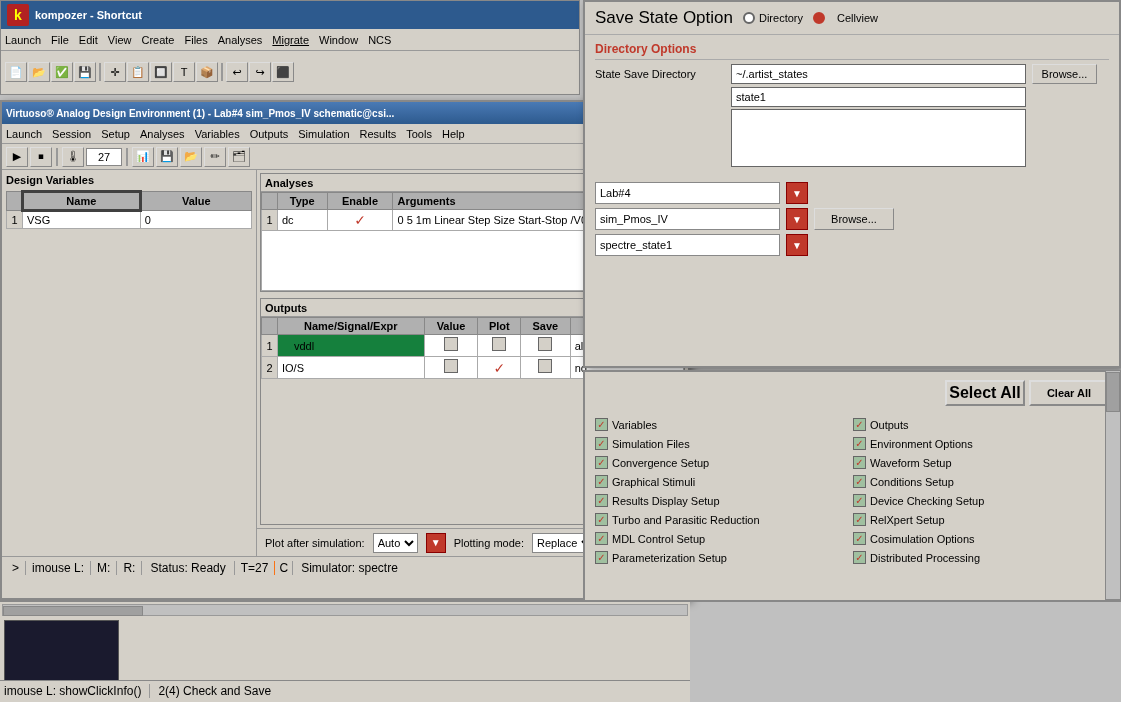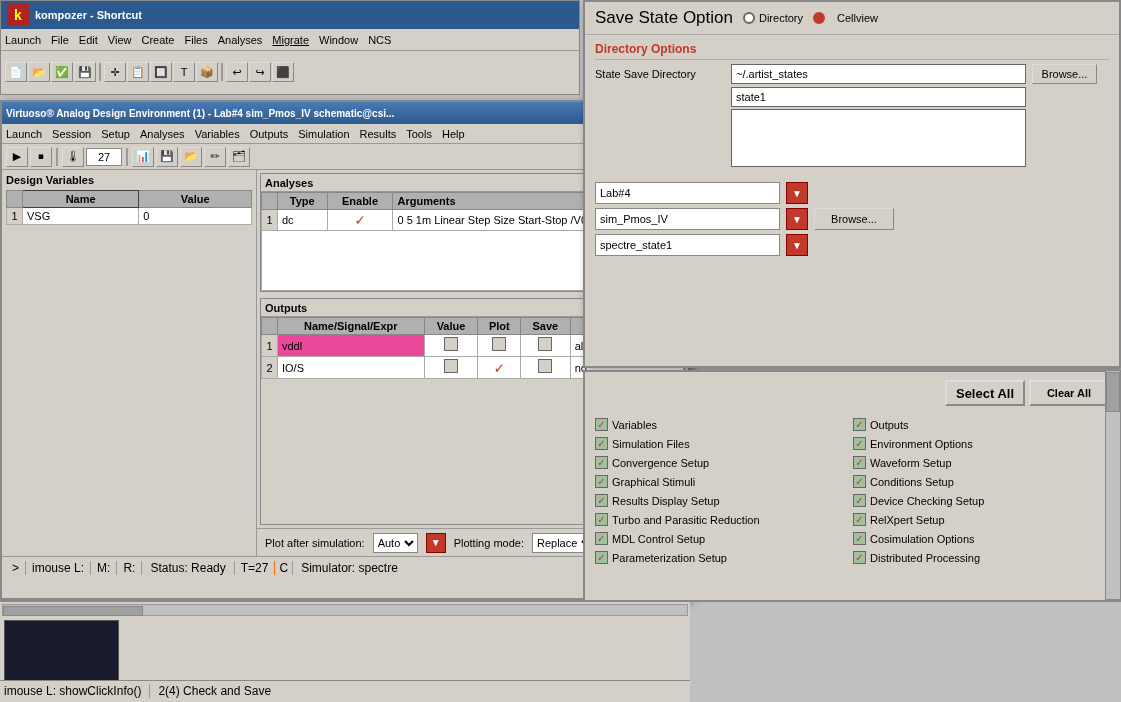--- a/index.html
+++ b/index.html
@@ -91,21 +91,21 @@
   </div>
 
   <div style="display:flex;height:calc(100% - 110px);">
 
     <div style="width:255px;background:#d4d0c8;border-right:1px solid #999;padding:4px;">
       <div style="font-size:11px;font-weight:bold;margin-bottom:4px;">Design Variables</div>
       <table style="width:100%;border-collapse:collapse;">
         <thead>
           <tr>
             <th style="width:16px;background:#b0b0b0;border:1px solid #888;padding:2px;font-size:11px;"></th>
-            <th style="background:#b0b0b0;border:1px solid #404040;padding:2px 4px;font-size:11px;">Name</th>
+            <th style="background:#b0b0b0;border:3px solid #404040;padding:2px 4px;font-size:11px;">Name</th>
             <th style="background:#b0b0b0;border:1px solid #888;padding:2px 4px;font-size:11px;">Value</th>
           </tr>
         </thead>
         <tbody>
           <tr>
             <td style="background:#d4d0c8;border:1px solid #aaa;padding:2px;text-align:center;font-size:11px;">1</td>
             <td style="border:1px solid #aaa;padding:2px 4px;font-size:11px;background:white;">VSG</td>
             <td style="border:1px solid #aaa;padding:2px 4px;font-size:11px;background:white;">0</td>
           </tr>
         </tbody>
@@ -164,21 +164,21 @@
               <th style="background:#b0b0b0;border:1px solid #888;padding:2px 4px;font-size:11px;">Name/Signal/Expr</th>
               <th style="background:#b0b0b0;border:1px solid #888;padding:2px 4px;font-size:11px;">Value</th>
               <th style="background:#b0b0b0;border:1px solid #888;padding:2px 4px;font-size:11px;">Plot</th>
               <th style="background:#b0b0b0;border:1px solid #888;padding:2px 4px;font-size:11px;">Save</th>
               <th style="background:#b0b0b0;border:1px solid #888;padding:2px 4px;font-size:11px;">Save Options</th>
             </tr>
           </thead>
           <tbody>
             <tr>
               <td style="background:#d4d0c8;border:1px solid #aaa;padding:2px;text-align:center;font-size:11px;">1</td>
-              <td style="border:1px solid #aaa;padding:2px 4px;font-size:11px;background:#ec4899;">vddl</td>
+              <td style="border:1px solid #aaa;padding:2px 16px;font-size:11px;background:#15803d;">vddl</td>
               <td style="border:1px solid #aaa;padding:2px;background:white;text-align:center;">
                 <div style="width:14px;height:14px;background:#d4d0c8;border:1px solid #666;display:inline-block;"></div>
               </td>
               <td style="border:1px solid #aaa;padding:2px;background:white;text-align:center;">
                 <div style="width:14px;height:14px;background:#d4d0c8;border:1px solid #666;display:inline-block;"></div>
               </td>
               <td style="border:1px solid #aaa;padding:2px;background:white;text-align:center;">
                 <div style="width:14px;height:14px;background:#d4d0c8;border:1px solid #666;display:inline-block;"></div>
               </td>
               <td style="border:1px solid #aaa;padding:2px 4px;font-size:11px;background:white;">allv</td>
@@ -289,21 +289,21 @@
     <div style="display:flex;align-items:center;gap:6px;">
       <input type="text" style="width: 185px; height: 22px; background: white; border: 1px solid rgb(136, 136, 136); font-size: 11px; padding: 0px 4px;" value="spectre_state1">
       <div style="width:22px;height:22px;background:#c0392b;border:1px solid #800;display:flex;align-items:center;justify-content:center;color:white;font-size:10px;cursor:pointer;">▼</div>
     </div>
   </div>
 </div>
 
 <div style="position:absolute;top:370px;left:583px;width:538px;height:232px;background:#d4d0c8;border:2px solid #888;">
 
   <div style="display:flex;justify-content:flex-end;gap:4px;padding:8px 10px;">
-    <button style="width:80px;height:26px;background:#d4d0c8;border:2px outset #ddd;font-size:13px;cursor:pointer;font-weight:bold;">Select All</button>
+    <button style="width:80px;height:26px;background:#d4d0c8;border:2px outset #ddd;font-size:16px;cursor:pointer;font-weight:bold;">Select All</button>
     <button style="width:80px;height:26px;background:#d4d0c8;border:2px outset #ddd;font-size:11px;cursor:pointer;font-weight:bold;">Clear All</button>
   </div>
 
   <div style="display:grid;grid-template-columns:1fr 1fr;gap:2px;padding:2px 10px;">
 
     <div style="display:flex;align-items:center;gap:4px;padding:2px 0;">
       <div style="width:13px;height:13px;background:#a0c0a0;border:1px solid #666;display:inline-flex;align-items:center;justify-content:center;font-size:10px;color:#c0392b;">✓</div>
       <span style="font-size:11px;">Variables</span>
     </div>
     <div style="display:flex;align-items:center;gap:4px;padding:2px 0;">

